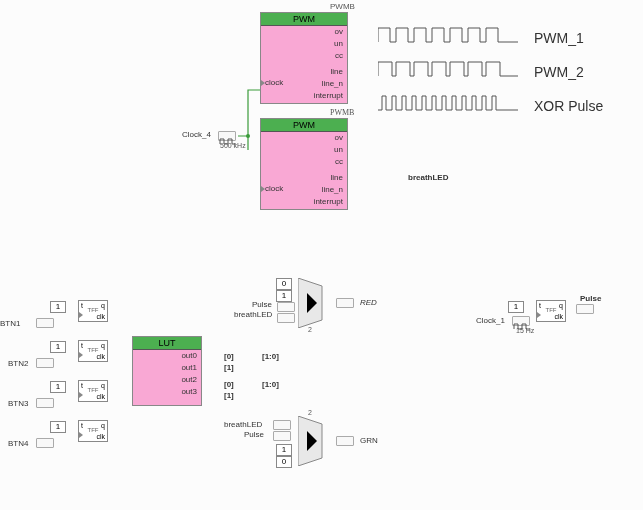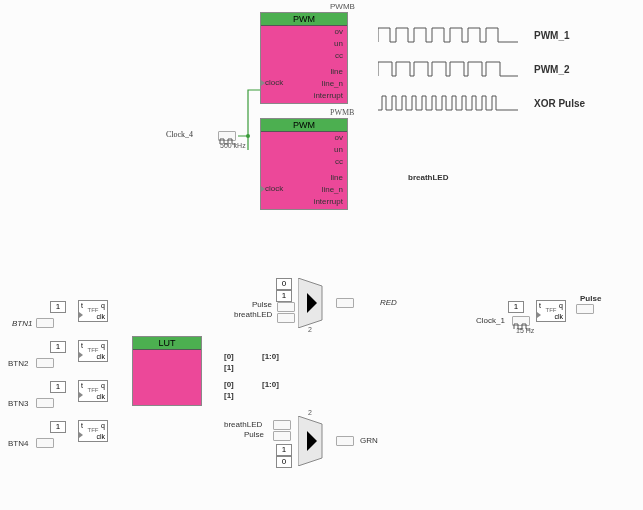--- a/index.html
+++ b/index.html
@@ -14,21 +14,21 @@
   }
   .canvas {
     position: absolute;
     inset: 0;
     background-image: radial-gradient(circle, #d4d4d4 0.5px, transparent 0.5px);
     background-size: 8px 8px;
     background-position: 0 0;
   }
   .block {
     position: absolute;
-    background: #ec4899;
+    background: #f9a8d4;
     border: 1px solid #888;
     font-size: 8px;
   }
   .block-title {
     background: #4caf50;
     color: #000;
     text-align: center;
     font-size: 9px;
     padding: 1px 0;
     border-bottom: 1px solid #555;
@@ -80,21 +80,21 @@
   svg.wires { position:absolute; inset:0; pointer-events:none; }
   .wire { stroke:#3a9b3a; stroke-width:1.2; fill:none; }
   .wire-thick { stroke:#2e7d32; stroke-width:2.2; fill:none; }
   .mux {
     position:absolute;
   }
   .mux-body { fill:#e8e8e8; stroke:#888; stroke-width:1; }
   .mux-sel { fill:#000; }
   .tiny { font-size:7px; color:#555; position:absolute; }
   .waveform { position:absolute; }
-  .wave-label { position:absolute; font-size:10px; color:#333;font-weight:bold; }
+  .wave-label { position:absolute; font-size:14px; color:#333; }
   .bus-tag { position:absolute; font-size:8px; color:#333; font-weight:bold; }
 </style>
 </head>
 <body>
 <div class="canvas"></div>
 
 <div class="block-header" style="left:330px; top:2px;">PWMB</div>
 <div class="block" style="left:260px; top:12px; width:88px; height:92px;">
   <div class="block-title">PWM</div>
   <div class="port-r">ov</div>
@@ -115,21 +115,21 @@
   <div class="port-r">un</div>
   <div class="port-r">cc</div>
   <div style="height:4px"></div>
   <div class="port-r">line</div>
   <div class="port-r">line_n</div>
   <div class="port-r">interrupt</div>
   <div class="port-l" style="position:absolute; left:0; bottom:14px;">clock</div>
   <div style="position:absolute; left:0; bottom:17px; width:0;height:0;border-top:3px solid transparent;border-bottom:3px solid transparent;border-left:4px solid #888;"></div>
 </div>
 
-<div class="netlabel" style="left:166px; top:130px;font-family:Liberation Serif, serif;">Clock_4</div>
+<div class="netlabel" style="left:182px; top:130px;">Clock_4</div>
 <div class="port-marker" style="left:218px; top:131px;">
   <svg width="18" height="10">
       <path d="M1 8 L1 3 L5 3 L5 8 L9 8 L9 3 L13 3 L13 8 L17 8" stroke="#555" stroke-width="1" fill="none"></path>
     </svg>
 </div>
 <div class="tiny" style="left:220px; top:142px;">500 kHz</div>
 
 <svg class="wires">
   <g transform="translate(370,168)">
     <path d="M2 0 Q 10 10 2 20 Q 18 20 26 10 Q 18 0 2 0 Z" fill="#fff" stroke="#888"></path>
@@ -154,21 +154,21 @@
 <div class="wave-label" style="left:534px; top:98px;">XOR Pulse</div>
 
 <div class="const" style="left:50px; top:301px;">1</div>
 <div class="tff" style="left:78px; top:300px;">
   <span class="t">t</span>
   <span class="q">q</span>
   <span class="lbl">TFF</span>
   <span class="clk">clk</span>
   <span class="tri"></span>
 </div>
-<div class="netlabel" style="left:12px; top:319px;font-style:italic;">BTN1</div>
+<div class="netlabel" style="left:0; top:319px;">BTN1</div>
 <div class="port-marker" style="left:36px; top:318px;"></div>
 
 <div class="const" style="left:50px; top:341px;">1</div>
 <div class="tff" style="left:78px; top:340px;">
   <span class="t">t</span>
   <span class="q">q</span>
   <span class="lbl">TFF</span>
   <span class="clk">clk</span>
   <span class="tri"></span>
 </div>
@@ -193,37 +193,43 @@
   <span class="lbl">TFF</span>
   <span class="clk">clk</span>
   <span class="tri"></span>
 </div>
 <div class="netlabel" style="left:8px; top:439px;">BTN4</div>
 <div class="port-marker" style="left:36px; top:438px;"></div>
 
 <div class="block" style="left:132px; top:336px; width:70px; height:70px;">
   <div class="block-title">LUT</div>
   <div style="display:flex;">
+    <div style="flex:1">
+      <div class="port-r">out0</div>
+      <div class="port-r">out1</div>
+      <div class="port-r">out2</div>
+      <div class="port-r">out3</div>
+    </div>
   </div>
 </div>
 
 <div class="mux" style="left:298px; top:278px;">
   <svg width="34" height="50">
     <polygon class="mux-body" points="0,0 24,8 24,42 0,50"></polygon>
     <polygon class="mux-sel" points="9,15 19,25 9,35"></polygon>
   </svg>
 </div>
 <div class="const" style="left:276px; top:278px;">0</div>
 <div class="const" style="left:276px; top:290px;">1</div>
 <div class="netlabel" style="left:252px; top:300px;">Pulse</div>
 <div class="netlabel" style="left:234px; top:310px;">breathLED</div>
 <div class="port-marker" style="left:277px; top:302px;"></div>
 <div class="port-marker" style="left:277px; top:313px;"></div>
 <div class="port-marker" style="left:336px; top:298px;"></div>
-<div class="netlabel" style="left:380px; top:298px;font-style:italic;">RED</div>
+<div class="netlabel" style="left:360px; top:298px;font-style:italic;">RED</div>
 <div class="tiny" style="left:308px; top:326px;">2</div>
 
 <div class="mux" style="left:298px; top:416px;">
   <svg width="34" height="50">
     <polygon class="mux-body" points="0,0 24,8 24,42 0,50"></polygon>
     <polygon class="mux-sel" points="9,15 19,25 9,35"></polygon>
   </svg>
 </div>
 <div class="netlabel" style="left:224px; top:420px;">breathLED</div>
 <div class="netlabel" style="left:244px; top:430px;">Pulse</div>

